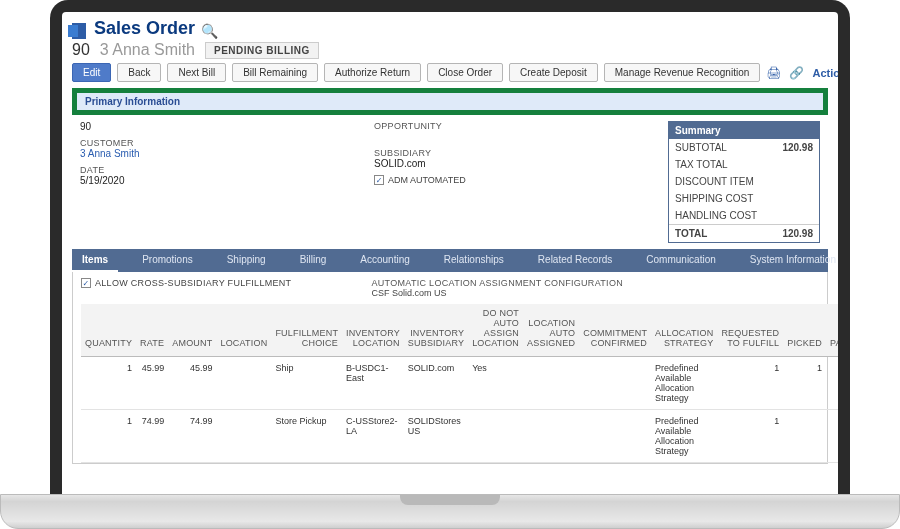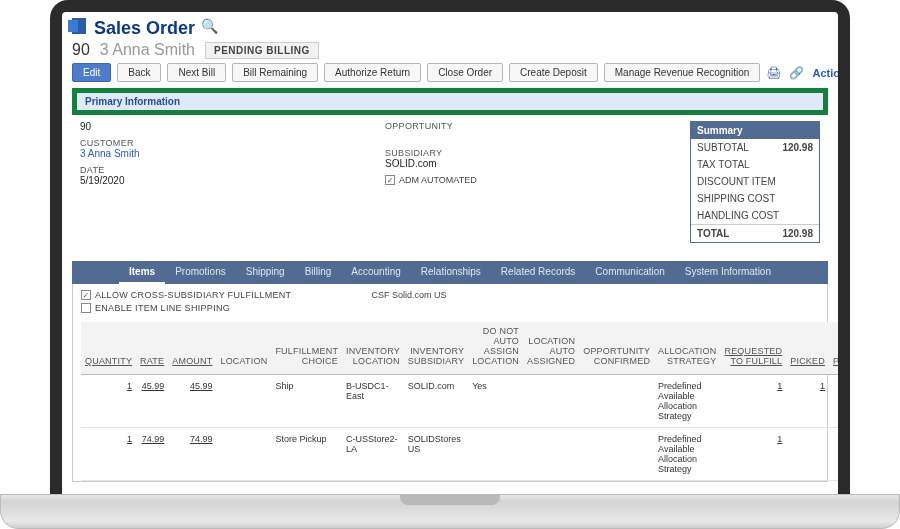--- a/index.html
+++ b/index.html
@@ -50,21 +50,21 @@
     width: 100%;
     height: 100%;
     background: #fff;
     border-radius: 4px 4px 0 0;
     padding: 6px 10px 0 10px;
     overflow: hidden;
   }
   
   .page-title-row {
     display: flex;
-    align-items: flex-start;
+    align-items: flex-end;
     gap: 6px;
     margin-bottom: 2px;
   }
   .doc-icon {
     width: 14px; height: 16px;
     display:inline-block;
     background:#2d5ca6;
     position:relative;
     margin-right:2px;
   }
@@ -160,21 +160,21 @@
     display:flex;
     padding:6px 8px;
     gap:20px;
     font-size:10px;
   }
   .col-left, .col-mid{
     flex:1;
     min-width:0;
   }
   .col-right{
-    width:130px;
+    width:152px;
   }
   .field-label{
     font-size:9px;
     color:#555;
     letter-spacing:0.3px;
   }
   .field-value{
     font-size:10px;
     color:#222;
     margin-bottom:6px;
@@ -195,24 +195,23 @@
     color:#444;
   }
   .summary-row.total{
     border-top:1px solid #ccc;
     font-weight:700;
   }
   
   .tabbar{
     background:#516b92;
     display:flex;
-    gap:0;
+    gap:14px;
     padding:0;
-    margin-top:12px;
-    justify-content:center;
+    margin-top:0;
   }
   .tab{
     color:#dfe6f2;
     font-size:10px;
     padding:5px 10px;
     cursor:pointer;
     white-space:nowrap;
   }
   .tab.active{
     color:#fff;
@@ -257,21 +256,21 @@
     vertical-align:bottom;
     border-bottom:1px solid #bbb;
     background:#f3f3f3;
   }
   .items-table tbody td{
     padding:6px 4px;
     border-bottom:1px solid #e3e3e3;
     vertical-align:top;
     color:#333;
   }
-  .items-table .num{ text-align:right;text-decoration:underline; }
+  .items-table .num{ text-align:right; }
 </style>
 </head>
 <body>
 
 <div class="laptop">
   <div class="screen">
 
     <div class="page-title-row">
       <span class="doc-icon"></span>
       <span class="page-title">Sales Order</span>
@@ -366,43 +365,40 @@
       <span class="tab">System Information</span>
     </div>
 
     <div class="tab-content">
       <div class="opts">
         <div class="opt-col">
           <div class="chk">
             <span class="chkbox">✓</span>
             <span>ALLOW CROSS-SUBSIDIARY FULFILLMENT</span>
           </div>
-          <div class="chk">
-            <span class="chkbox"></span>
-            <span>ENABLE ITEM LINE SHIPPING</span>
-          </div>
         </div>
         <div class="opt-col">
+          <div class="field-label">AUTOMATIC LOCATION ASSIGNMENT CONFIGURATION</div>
           <div>CSF Solid.com US</div>
         </div>
       </div>
 
       <table class="items-table">
         <thead>
           <tr>
             <th class="num">QUANTITY</th>
             <th class="num">RATE</th>
             <th class="num">AMOUNT</th>
             <th>LOCATION</th>
             <th>FULFILLMENT CHOICE</th>
             <th>INVENTORY LOCATION</th>
             <th>INVENTORY SUBSIDIARY</th>
             <th>DO NOT AUTO ASSIGN LOCATION</th>
             <th>LOCATION AUTO ASSIGNED</th>
-            <th>OPPORTUNITY CONFIRMED</th>
+            <th>COMMITMENT CONFIRMED</th>
             <th>ALLOCATION STRATEGY</th>
             <th class="num">REQUESTED TO FULFILL</th>
             <th class="num">PICKED</th>
             <th class="num">PACKED</th>
           </tr>
         </thead>
         <tbody id="items-body">
             <tr>
               <td class="num">1</td>
               <td class="num">45.99</td>

